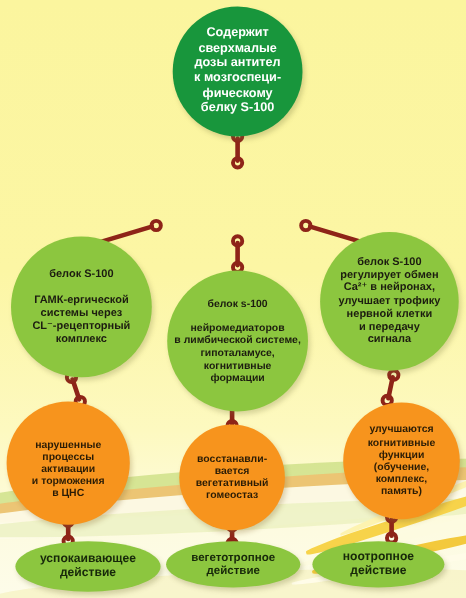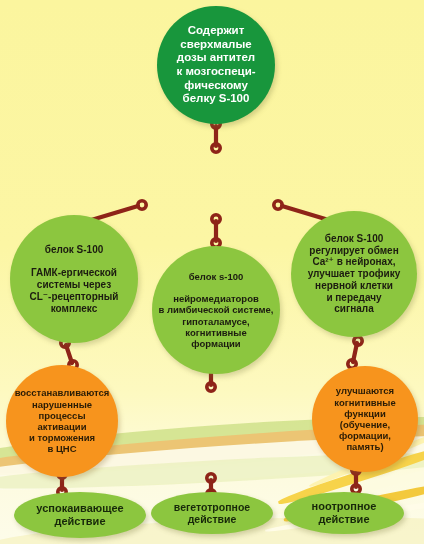--- a/index.html
+++ b/index.html
@@ -209,37 +209,45 @@
       <span class="b">Ca²⁺ в нейронах,</span><br>
       <span>улучшает трофику</span><br>
       <span>нервной клетки</span><br>
       <span>и передачу</span><br>
       <span>сигнала</span>
     </span>
   </div>
 
   <div class="node orange" id="n-or-l">
     <span class="txt">
-      <span>восстанавливаются</span><br>
+      <br>
       <span>нарушенные</span><br>
       <span>процессы</span><br>
       <span>активации</span><br>
       <span>и торможения</span><br>
       <span>в ЦНС</span>
     </span>
   </div>
 
+  <div class="node orange" id="n-or-c">
+    <span class="txt">
+      <span>восстанавли-</span><br>
+      <span>вается</span><br>
+      <span>вегетативный</span><br>
+      <span>гомеостаз</span>
+    </span>
+  </div>
 
   <div class="node orange" id="n-or-r">
     <span class="txt">
       <span>улучшаются</span><br>
       <span>когнитивные</span><br>
       <span>функции</span><br>
       <span>(обучение,</span><br>
-      <span>формации,</span><br>
+      <span>комплекс,</span><br>
       <span>память)</span>
     </span>
   </div>
 
   <div class="node pill-green" id="n-bot-l">
     <span class="txt">
       <span>успокаивающее</span><br>
       <span>действие</span>
     </span>
   </div>

